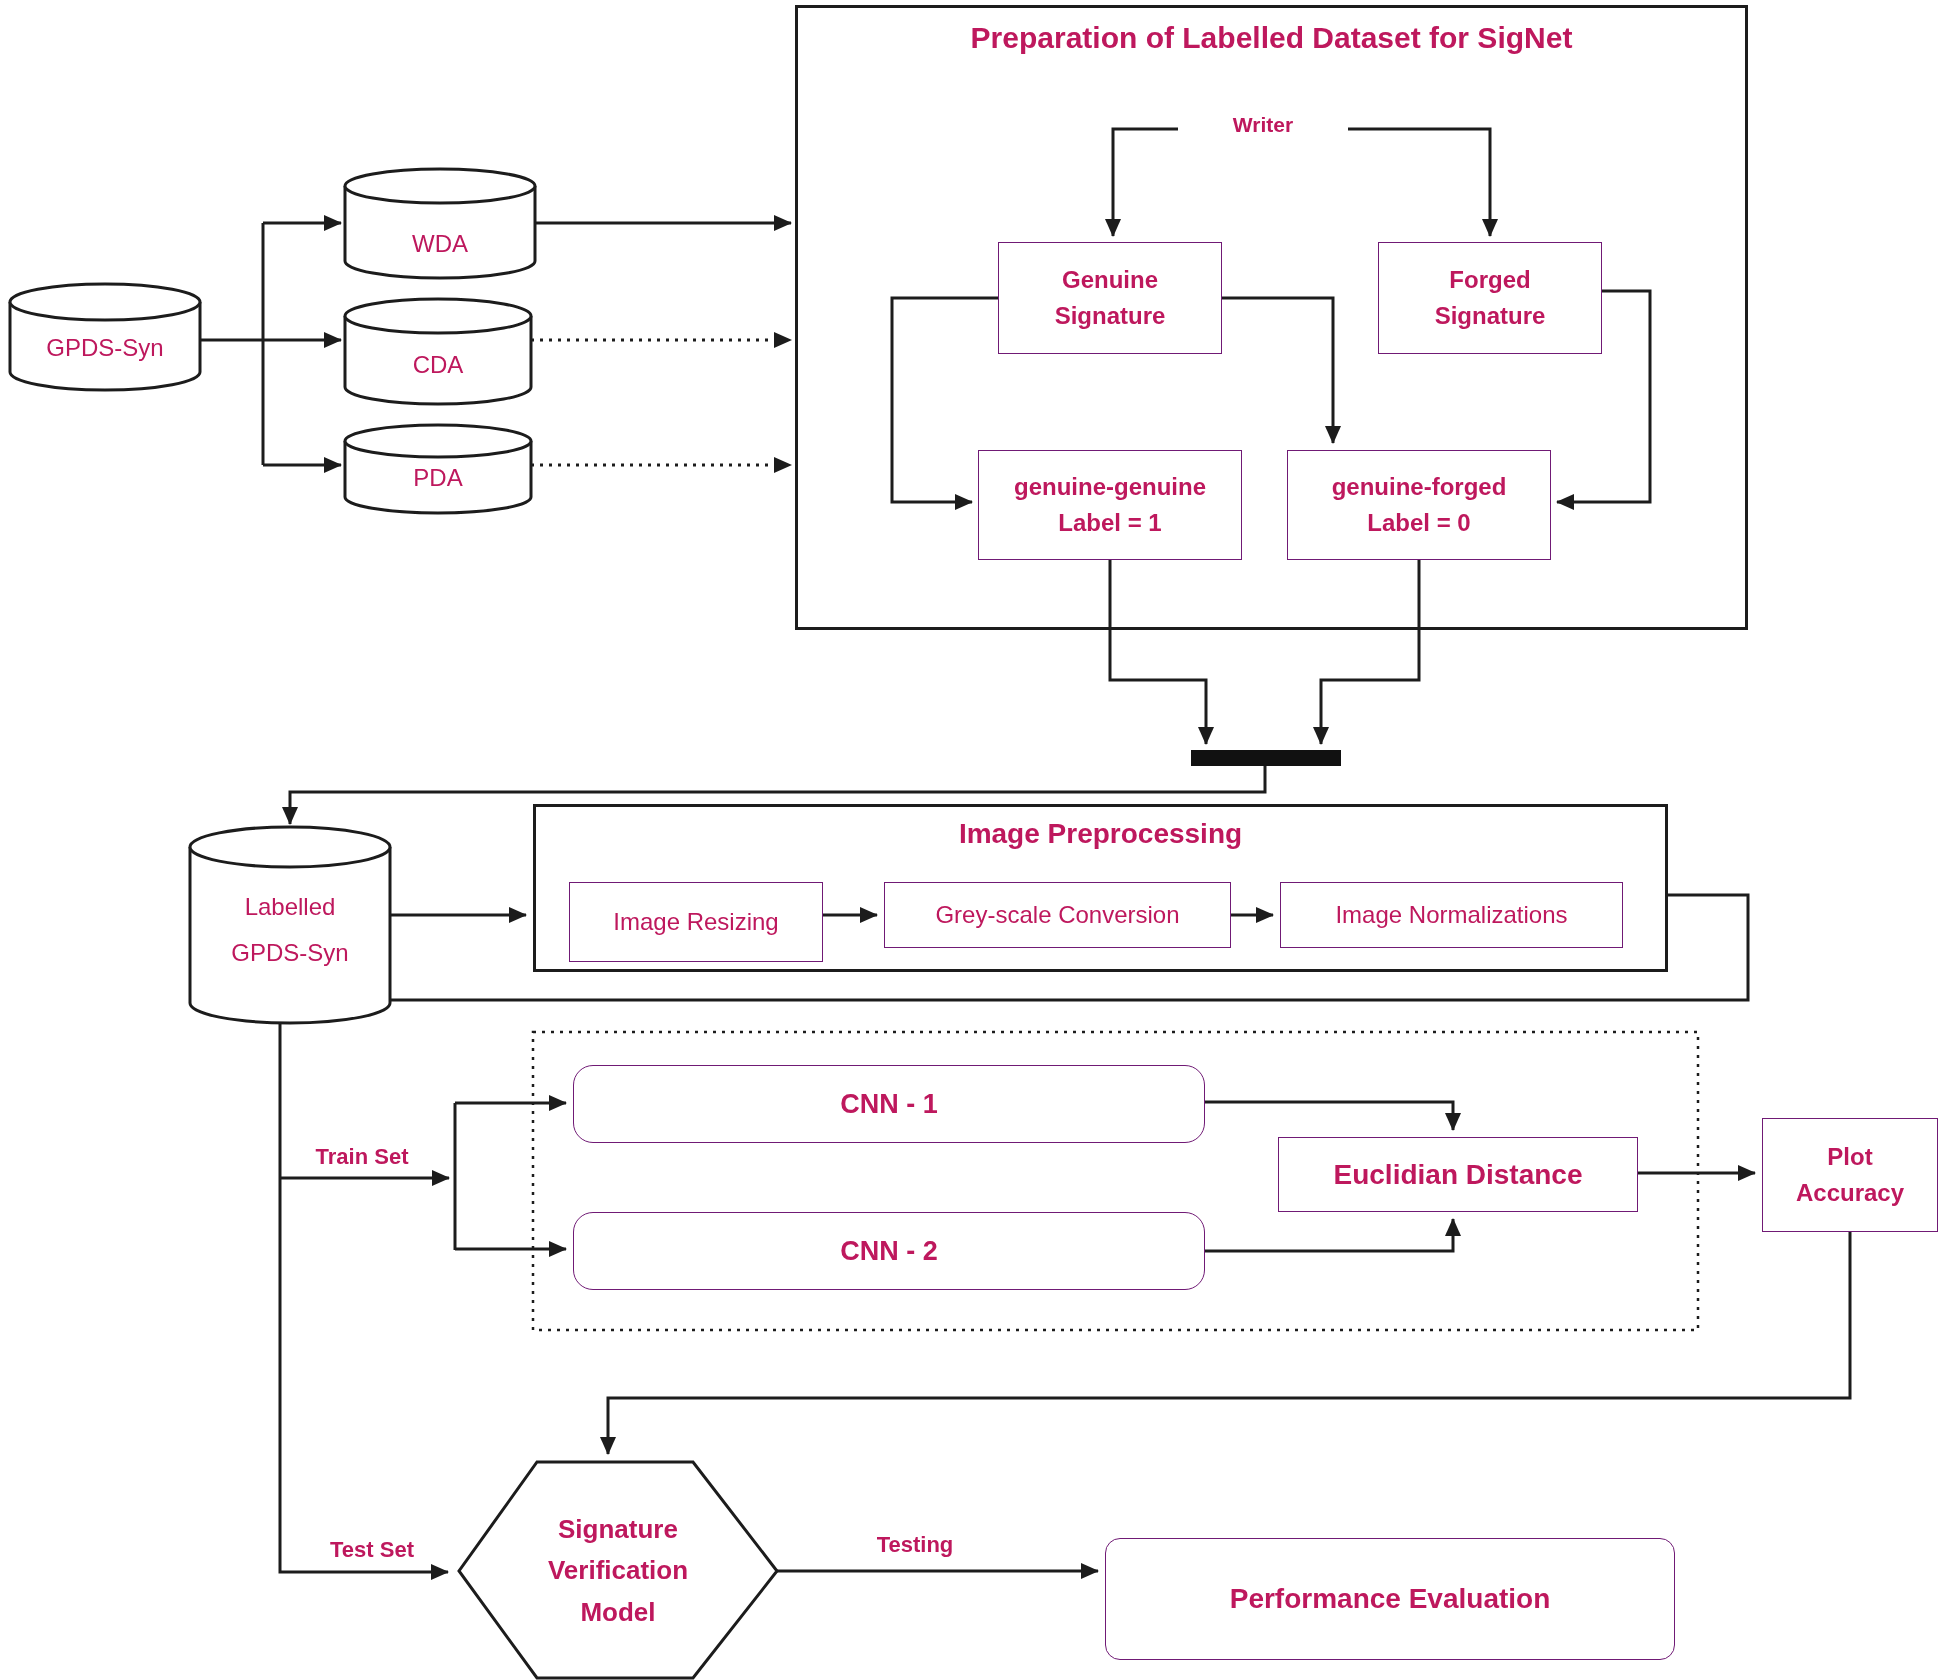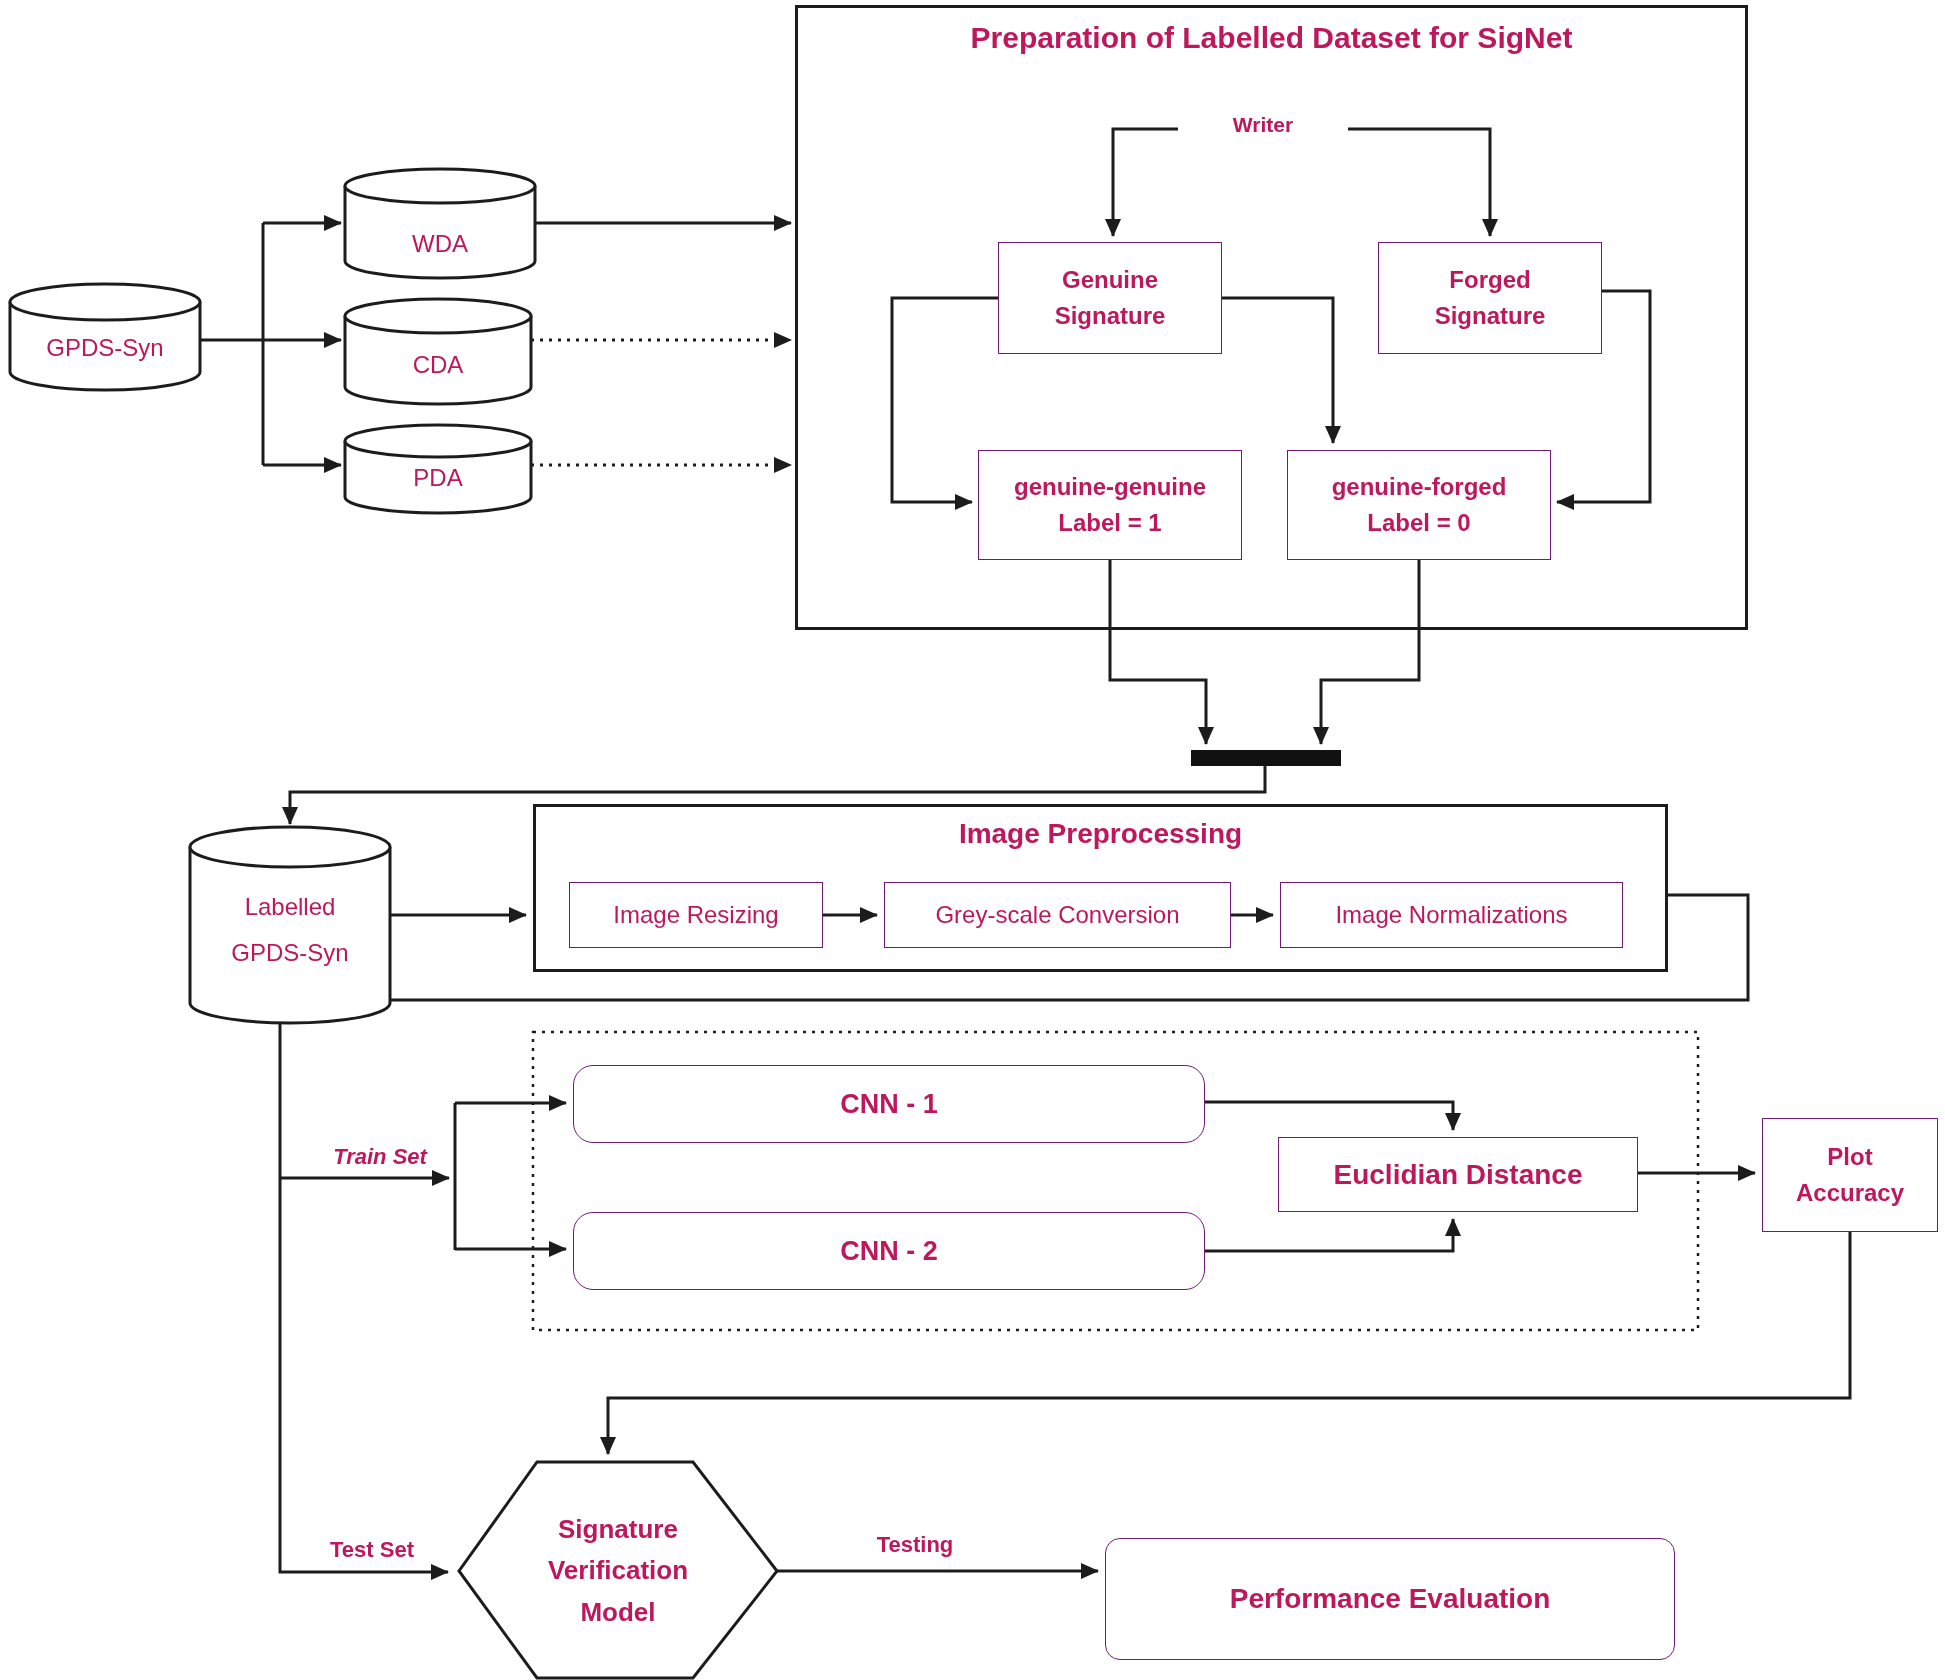--- a/index.html
+++ b/index.html
@@ -144,31 +144,31 @@
   </div>
   <div class="lbl cyl-lbl" style="left:195px;top:878px;width:190px;height:104px;line-height:1.9;">
     <span>Labelled</span>
     <span>GPDS-Syn</span>
   </div>
 
   <div class="frame" style="left:533px;top:804px;width:1135px;height:168px;z-index:2;"></div>
   <div class="lbl fs28 bold" style="left:533px;top:814px;width:1135px;height:40px;">
     <span>Image Preprocessing</span>
   </div>
-  <div class="box fs24" style="left:569px;top:882px;width:254px;height:66px;font-weight:500;">
+  <div class="box fs24" style="left:569px;top:882px;width:254px;height:80px;font-weight:500;">
     <span>Image Resizing</span>
   </div>
   <div class="box fs24" style="left:884px;top:882px;width:347px;height:66px;font-weight:500;">
     <span>Grey-scale Conversion</span>
   </div>
   <div class="box fs24" style="left:1280px;top:882px;width:343px;height:66px;font-weight:500;">
     <span>Image Normalizations</span>
   </div>
 
-  <div class="lbl fs22 w600" style="left:320px;top:1140px;width:120px;height:34px;font-style:italic;">
+  <div class="lbl fs22 w600" style="left:302px;top:1140px;width:120px;height:34px;">
     <span>Train Set</span>
   </div>
 
   <div class="box fs27 bold rounded16" style="left:573px;top:1065px;width:632px;height:78px;">
     <span>CNN - 1</span>
   </div>
   <div class="box fs27 bold rounded16" style="left:573px;top:1212px;width:632px;height:78px;">
     <span>CNN - 2</span>
   </div>
 

